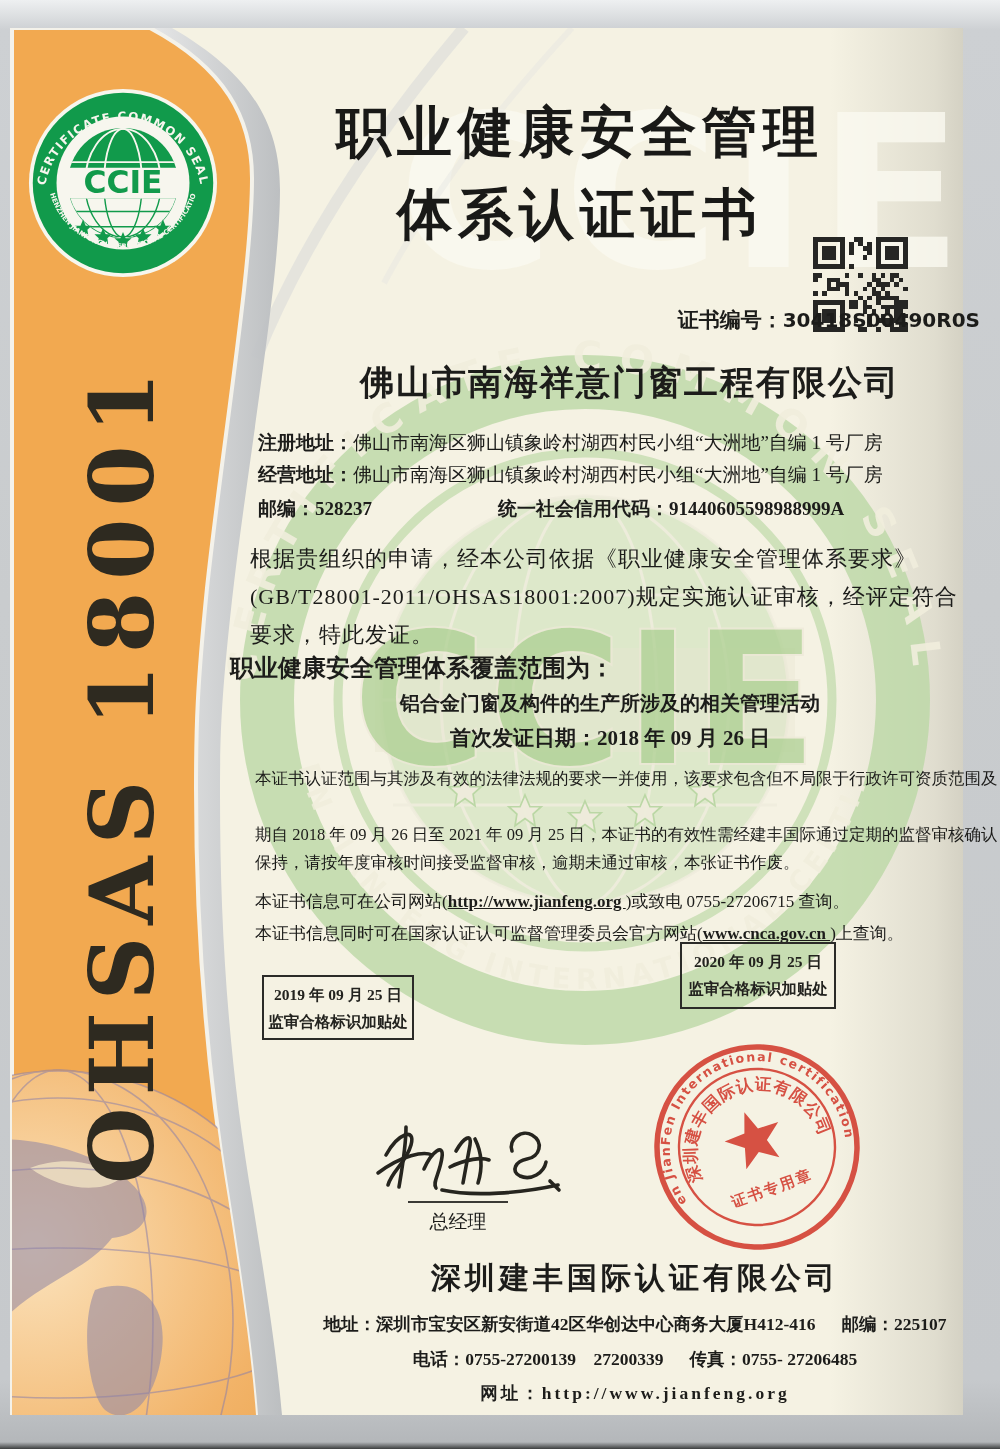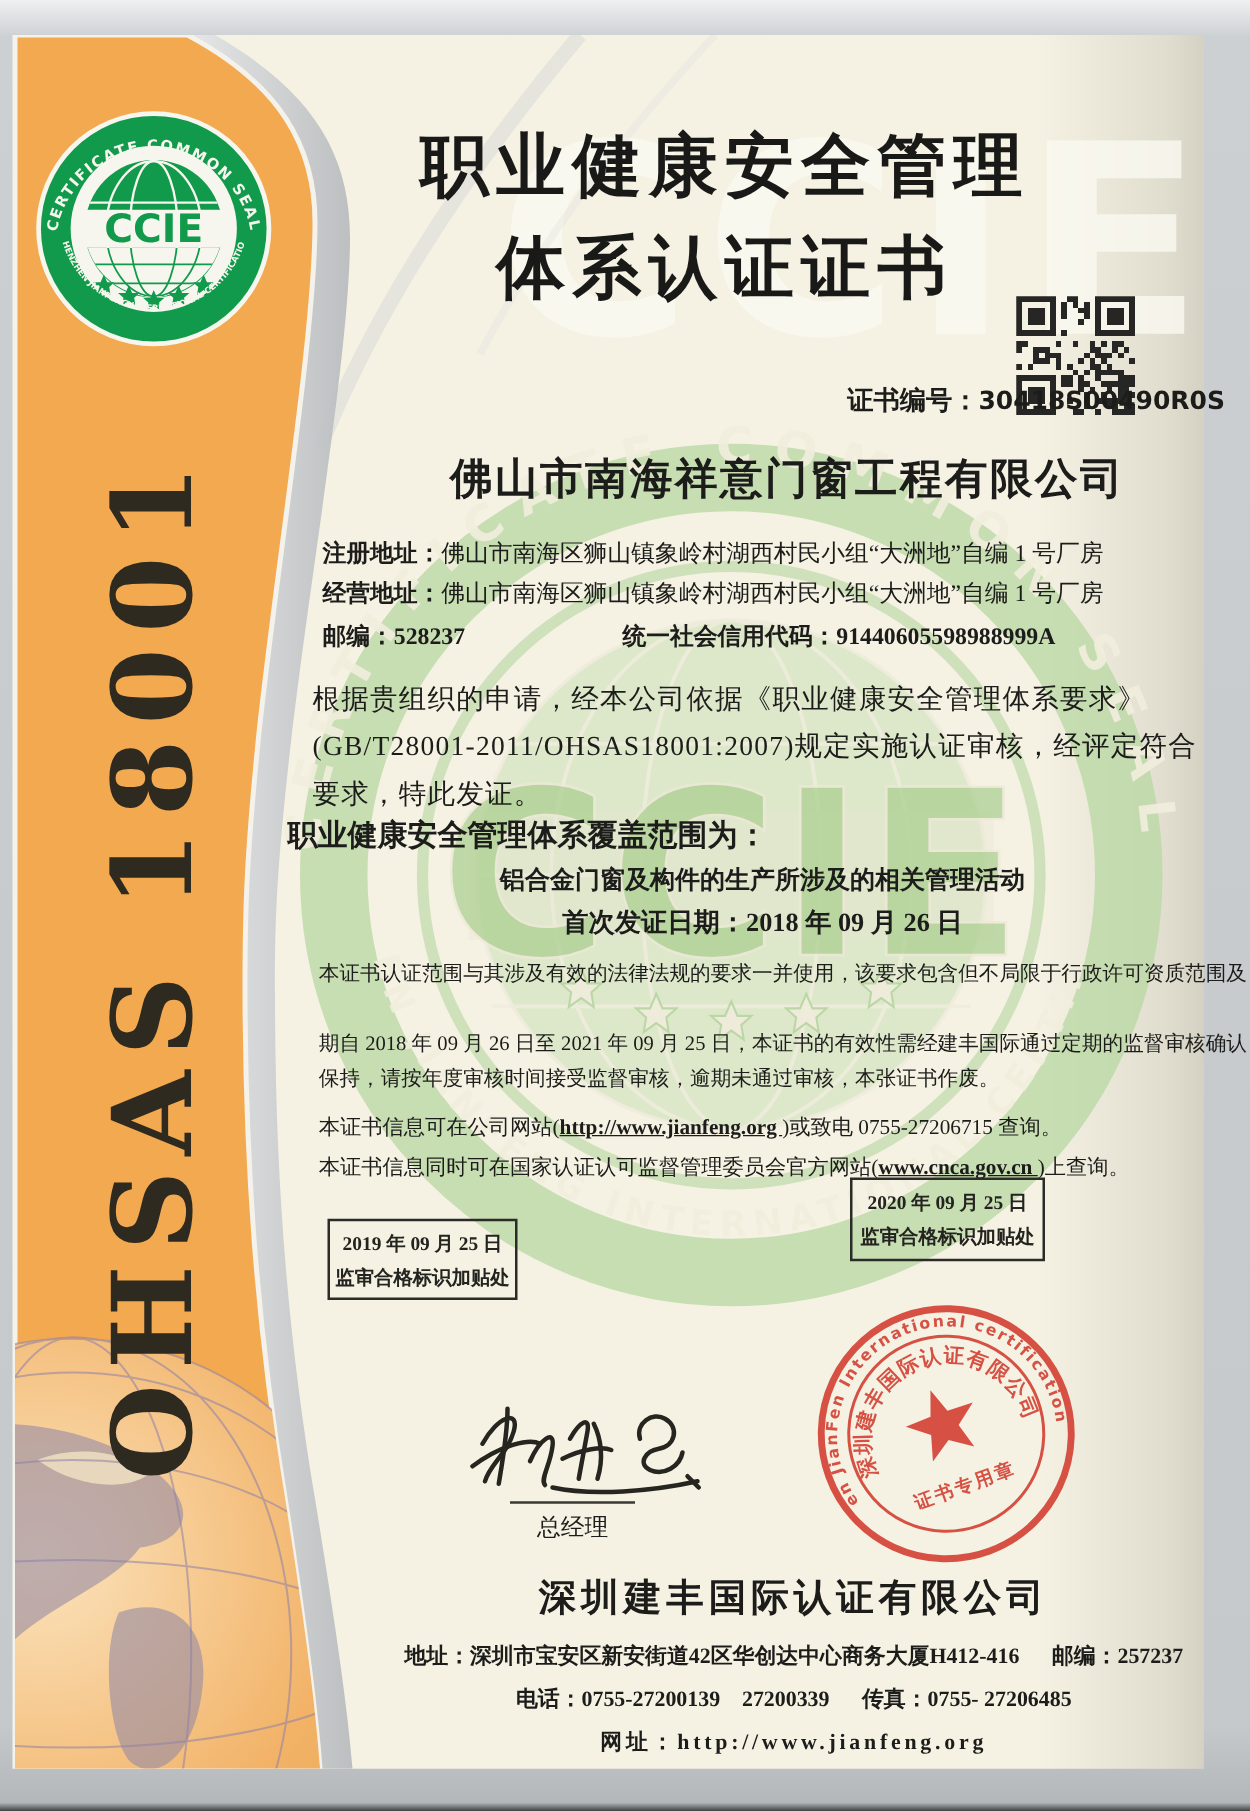--- a/index.html
+++ b/index.html
@@ -457,21 +457,21 @@
       <text font-size="16.5" font-weight="700" letter-spacing="1" fill="#d23b2e" font-family="'Liberation Serif',serif">
         <textPath href="#sealCn" startOffset="50%" text-anchor="middle">深圳建丰国际认证有限公司</textPath>
       </text>
       <polygon points="107,70 114.2,90 135.5,90.7 118.7,103.8 124.6,124.3 107,112.3 89.4,124.3 95.3,103.8 78.5,90.7 99.8,90" fill="#d23b2e"></polygon>
       <text x="107" y="156" text-anchor="middle" font-size="15" letter-spacing="2" font-weight="700" fill="#d23b2e" font-family="'Liberation Serif',serif">证书专用章</text>
     </g>
   </svg>
 
   <div class="line issuer-name" style="top:1258px">深圳建丰国际认证有限公司</div>
   <div class="line issuer-line" style="top:1312px">
-    <span>地址：</span><span>深圳市宝安区新安街道42区华创达中心商务大厦H412-416</span><span class="gap"></span><span>邮编：</span><span>257237</span>
+    <span>地址：</span><span>深圳市宝安区新安街道42区华创达中心商务大厦H412-416</span><span class="gap"></span><span>邮编：</span><span>225107</span>
   </div>
   <div class="line issuer-line" style="top:1347px">
     <span>电话：</span><span>0755-27200139　27200339</span><span class="gap"></span><span>传真：</span><span>0755- 27206485</span>
   </div>
   <div class="line issuer-line" style="top:1381px;letter-spacing:3px">
     <span>网址：</span><span>http://www.jianfeng.org</span>
   </div>
 
   <div class="paper-shade"></div>
 

